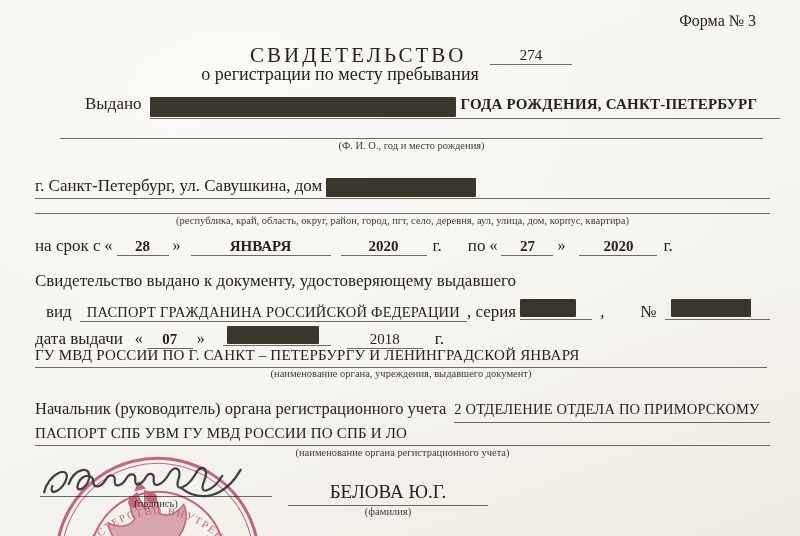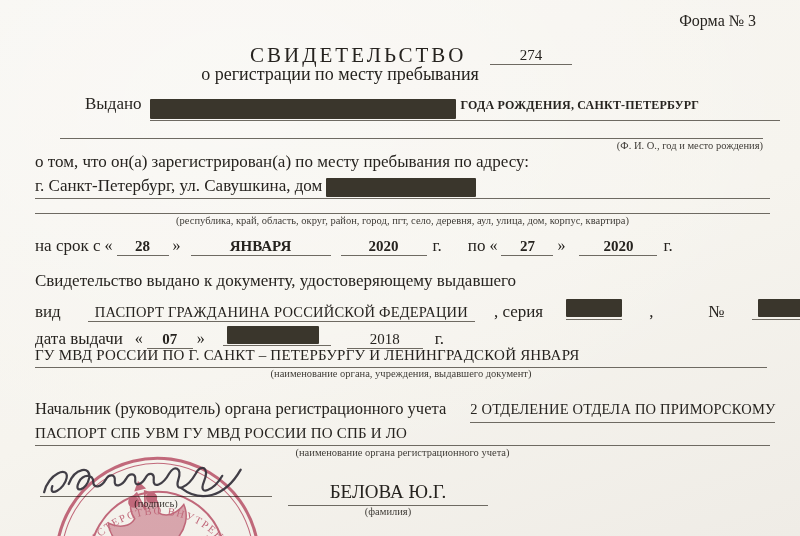--- a/index.html
+++ b/index.html
@@ -15,21 +15,21 @@
     background:
       radial-gradient(120% 120% at 30% 20%, rgba(255,255,255,.35), rgba(0,0,0,0) 60%),
       linear-gradient(160deg,#f8f6f2 0%,#f6f4ee 55%,#efece6 100%);
     font-family:"Liberation Serif", serif;
     color:var(--ink);
   }
   .row{position:absolute;display:flex;align-items:baseline;white-space:nowrap;font-size:17px;}
   .fill{flex:1;display:flex;align-items:baseline;border-bottom:1px solid var(--line);min-height:22px;}
   .u{border-bottom:1px solid var(--line);}
   .cell{display:inline-block;text-align:center;border-bottom:1px solid var(--line);font-weight:bold;font-size:15px;}
-  .caps{font-size:12px;letter-spacing:.2px;}
+  .caps{font-size:15px;letter-spacing:.2px;}
   .bold{font-weight:bold;}
   .caption{position:absolute;font-size:10.5px;color:var(--cap);text-align:center;}
   .redact{display:inline-block;background:var(--redact);border-radius:1px;align-self:center;}
   .hline{position:absolute;border-top:1px solid var(--line);height:0;}
   .q{padding:0 4px;font-size:16px;}
 </style>
 </head>
 <body>
 
 <div class="page">
@@ -49,25 +49,22 @@
   </div>
 
   <div class="row" style="top:94px;left:85px;right:20px;">
     <span style="margin-right:8px;">Выдано</span>
     <span class="fill">
       <span class="redact" style="width:306px;height:20px;margin-right:5px;"></span>
       <span class="caps bold">ГОДА РОЖДЕНИЯ, САНКТ-ПЕТЕРБУРГ</span>
     </span>
   </div>
   <div class="hline" style="top:138px;left:60px;right:37px;"></div>
-  <div class="caption" style="top:140px;left:60px;right:37px;text-align:right;">(Ф. И. О., год и место рождения)</div>
+  <div class="caption" style="top:140px;left:60px;right:37px;">(Ф. И. О., год и место рождения)</div>
 
-  <div class="row" style="top:152px;left:35px;">
-    <span>о том, что он(а) зарегистрирован(а) по месту пребывания по адресу:</span>
-  </div>
 
   <div class="row" style="top:176px;left:35px;right:30px;">
     <span class="fill">
       <span style="margin-right:4px;">г. Санкт-Петербург, ул. Савушкина, дом</span>
       <span class="redact" style="width:150px;height:19px;"></span>
     </span>
   </div>
   <div class="hline" style="top:213px;left:35px;right:30px;"></div>
   <div class="caption" style="top:215px;left:35px;right:30px;">(республика, край, область, округ, район, город, пгт, село, деревня, аул, улица, дом, корпус, квартира)</div>
 
@@ -84,21 +81,21 @@
     <span class="cell" style="width:52px;">27</span>
     <span class="q">»</span>
     <span class="cell" style="width:78px;margin-left:10px;">2020</span>
     <span style="margin-left:6px;">г.</span>
   </div>
 
   <div class="row" style="top:271px;left:35px;">
     <span>Свидетельство выдано к документу, удостоверяющему выдавшего</span>
   </div>
 
-  <div class="row" style="top:297px;left:35px;right:30px;gap:19px;">
+  <div class="row" style="top:297px;left:46px;right:30px;">
     <span>вид</span>
     <span class="u caps" style="margin-left:8px;padding:0 7px;font-size:14.5px;">ПАСПОРТ ГРАЖДАНИНА РОССИЙСКОЙ ФЕДЕРАЦИИ</span>
     <span>, серия</span>
     <span class="u" style="display:inline-flex;align-items:center;width:72px;margin-left:4px;min-height:22px;">
       <span class="redact" style="width:56px;height:18px;"></span>
     </span>
     <span style="margin-left:8px;">,</span>
     <span style="margin-left:36px;">№</span>
     <span class="fill" style="margin-left:8px;">
       <span class="redact" style="width:80px;height:18px;margin-left:6px;"></span>
@@ -119,21 +116,21 @@
 
   <div class="row" style="top:347px;left:35px;right:33px;">
     <span class="fill" style="min-height:20px;">
       <span class="caps" style="font-size:15px;">ГУ  МВД  РОССИИ  ПО  Г. САНКТ – ПЕТЕРБУРГУ  И  ЛЕНИНГРАДСКОЙ ЯНВАРЯ</span>
     </span>
   </div>
   <div class="caption" style="top:368px;left:35px;right:33px;">(наименование органа, учреждения, выдавшего документ)</div>
 
   <div class="row" style="top:399px;left:35px;right:30px;font-size:16.5px;">
     <span>Начальник (руководитель) органа регистрационного учета</span>
-    <span class="fill" style="margin-left:24px;min-height:21px;">
+    <span class="fill" style="margin-left:8px;min-height:21px;">
       <span class="caps" style="font-size:14.5px;">2 ОТДЕЛЕНИЕ ОТДЕЛА  ПО ПРИМОРСКОМУ</span>
     </span>
   </div>
   <div class="row" style="top:425px;left:35px;right:30px;">
     <span class="fill" style="min-height:20px;">
       <span class="caps" style="font-size:15px;">ПАСПОРТ СПБ УВМ  ГУ  МВД РОССИИ  ПО СПБ  И  ЛО</span>
     </span>
   </div>
   <div class="caption" style="top:447px;left:35px;right:30px;">(наименование органа регистрационного учета)</div>
 

